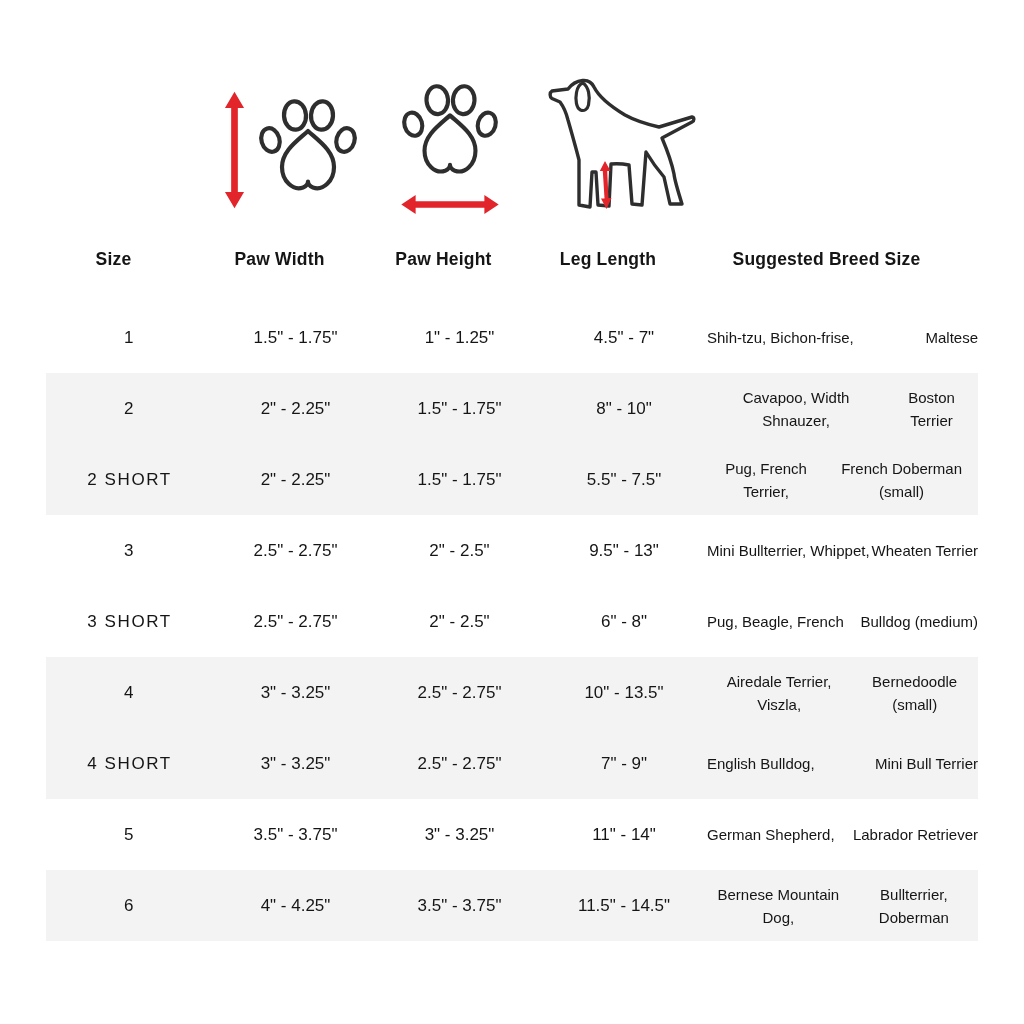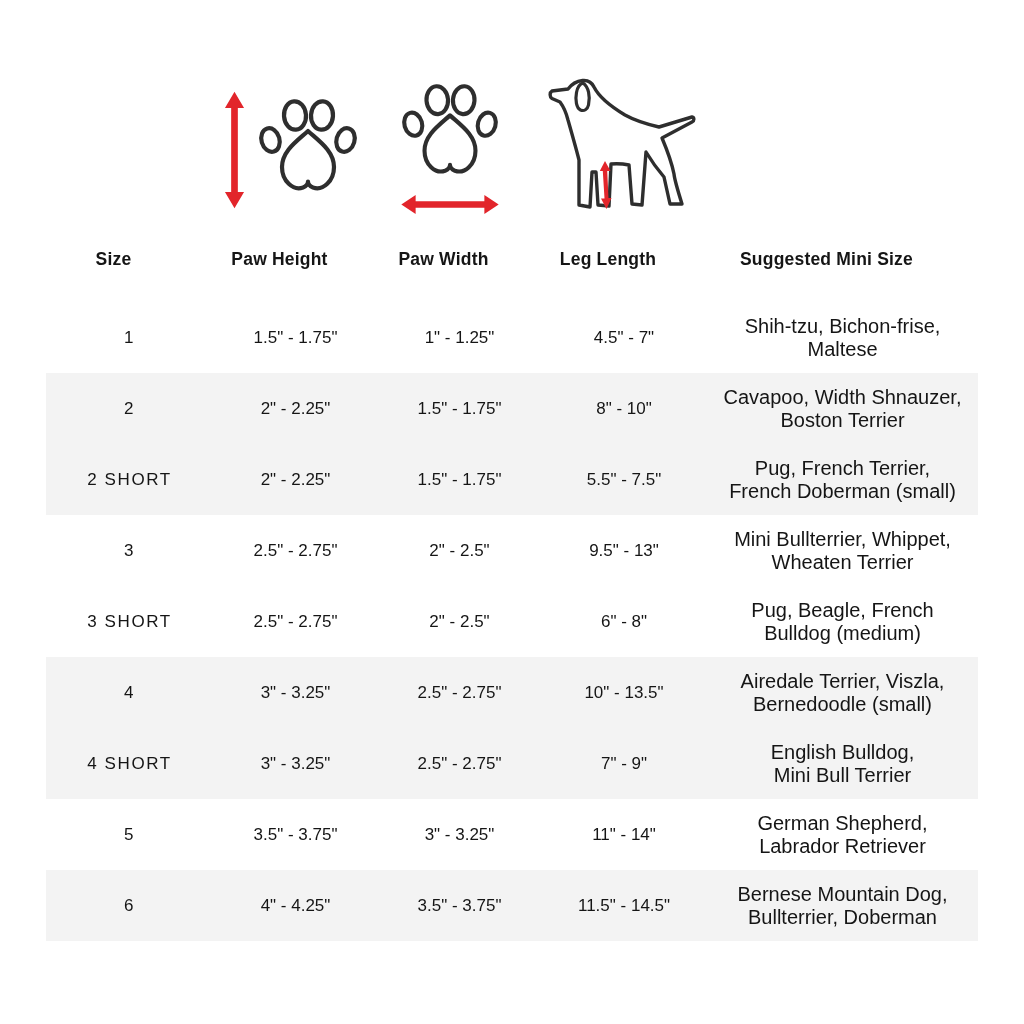--- a/index.html
+++ b/index.html
@@ -38,21 +38,21 @@
   .trow{
     display:grid;grid-template-columns:167px 165px 163px 166px 271px;
     height:71px;background:transparent;
   }
   .trow.shaded{background:var(--stripe);}
   .cell{
     display:flex;align-items:center;justify-content:center;text-align:center;
     font-size:17px;color:var(--text);
   }
   .cell.size{letter-spacing:1.6px;}
-  .cell.breed{flex-direction:column;font-size:20px;line-height:23px;}
+  .cell.breed{flex-direction:row;font-size:15px;line-height:23px;justify-content:space-between;}
 </style>
 </head>
 <body>
 
 <div class="legend-group" id="paw-height-group">
   <svg width="21" height="120" viewBox="0 0 22 122">
     <polygon class="red-fill" points="11,0 21,17 14.5,17 14.5,105 21,105 11,122 1,105 7.5,105 7.5,17 1,17"></polygon>
   </svg>
   <svg width="100" height="114" viewBox="0 0 100 104">
     <ellipse class="outline-stroke" stroke-width="4.2" cx="37" cy="17.5" rx="11" ry="14.2" transform="rotate(-4 37 17.5)"></ellipse>
@@ -108,24 +108,24 @@
       C46 6.5 42 4 36.5 4.5
       C30 5.2 25 9 22 13
       Z"></path>
     <path class="outline-stroke" stroke-width="3.2" d="M37 7 C42.5 11 44.5 20 42.5 29 C41.5 33.5 38 35.5 34.5 34 C30.5 32 29 24 30.5 16.5 C31.5 11 33.5 8 37 7 Z"></path>
     <polygon class="red-fill" points="59,85 64.5,95 61.2,95 62.5,122 65.5,122 60.5,133 55,122.5 58.5,122.5 56.8,95 53.8,95"></polygon>
   </svg>
 </div>
 
 <div class="thead">
   <div class="hcell">Size</div>
+  <div class="hcell">Paw Width</div>
   <div class="hcell">Paw Height</div>
-  <div class="hcell">Paw Width</div>
   <div class="hcell">Leg Length</div>
-  <div class="hcell">Suggested Mini Size</div>
+  <div class="hcell">Suggested Breed Size</div>
 </div>
 
 <div class="tbody">
 
   <div class="trow">
     <div class="cell size">1</div>
     <div class="cell">1.5" - 1.75"</div>
     <div class="cell">1" - 1.25"</div>
     <div class="cell">4.5" - 7"</div>
     <div class="cell breed">

